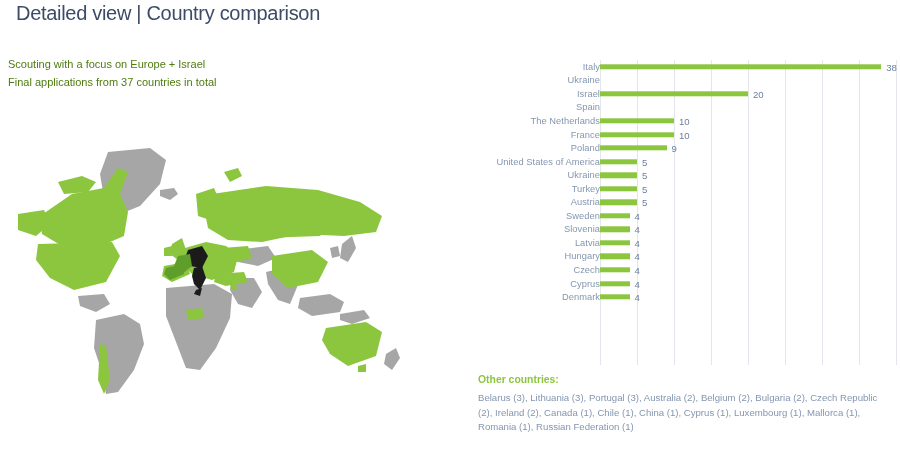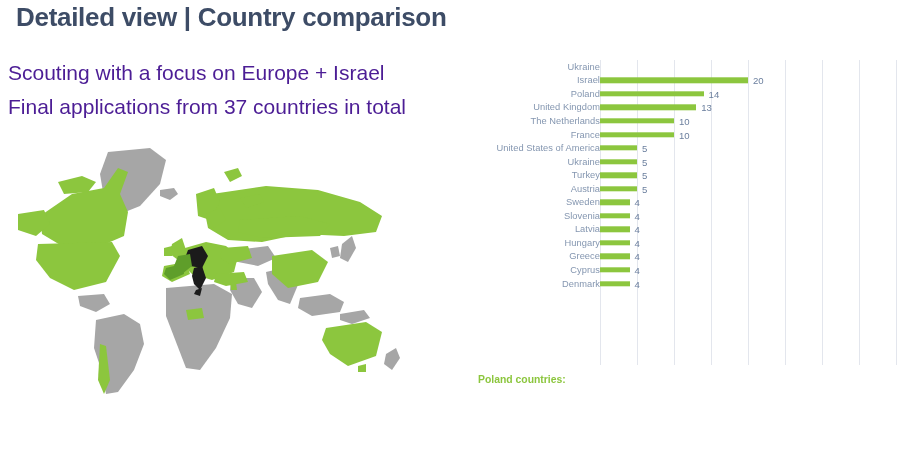--- a/index.html
+++ b/index.html
@@ -6,28 +6,28 @@
   body{
     width:900px;height:454px;position:relative;overflow:hidden;
     font-family:"Liberation Sans","DejaVu Sans",sans-serif;
     -webkit-font-smoothing:antialiased;
   }
   #slide{position:absolute;inset:0;background:#fff;}
 
   
   #title{
     position:absolute;left:16px;top:2px;
-    font-size:26px;font-weight:bold;letter-spacing:-0.3px;
+    font-size:20px;font-weight:normal;letter-spacing:-0.3px;
     color:#3d4c66;white-space:nowrap;
   }
 
   
   #subtitle{
     position:absolute;left:8px;top:56px;width:430px;
-    color:#4c1d95;font-size:21px;line-height:1.62;
+    color:#4d7c0f;font-size:11px;line-height:1.62;
   }
   #subtitle div{white-space:nowrap;}
 
   
   #map-wrap{position:absolute;left:0px;top:132px;width:460px;height:268px;}
   #map-svg{display:block;width:460px;height:268px;}
 
   
   #chart{position:absolute;left:466px;top:60px;width:430px;height:305px;}
   .row{position:relative;height:13.55px;}
@@ -161,58 +161,61 @@
         <i style="left: 37.5%;"></i>
         <i style="left: 50%;"></i>
         <i style="left: 62.5%;"></i>
         <i style="left: 75%;"></i>
         <i style="left: 87.5%;"></i>
         <i style="left: 100%;"></i>
       </div>
     <div id="axis"></div>
     <div id="rows">
         <div class="row">
+          <div class="cat">Italy</div>
+          <div class="plot">
+            <div class="bar" style="width: 95%; background: rgb(140, 198, 62);"></div>
+            <div class="val" style="left: calc(95% + 5px);">38</div>
+          </div>
+        </div>
+        <div class="row">
           <div class="cat">Ukraine</div>
         </div>
         <div class="row">
           <div class="cat">Israel</div>
           <div class="plot">
             <div class="bar" style="width: 50%; background: rgb(140, 198, 62);"></div>
             <div class="val" style="left: calc(50% + 5px);">20</div>
           </div>
         </div>
         <div class="row">
-          <div class="cat">Poland</div>
-          <div class="plot">
-            <div class="bar" style="width: 35%; background: rgb(140, 198, 62);"></div>
-            <div class="val" style="left: calc(35% + 5px);">14</div>
-          </div>
-        </div>
-        <div class="row">
-          <div class="cat">United Kingdom</div>
-          <div class="plot">
-            <div class="bar" style="width: 32.5%; background: rgb(140, 198, 62);"></div>
-            <div class="val" style="left: calc(32.5% + 5px);">13</div>
-          </div>
+          <div class="cat">Spain</div>
         </div>
         <div class="row">
           <div class="cat">The Netherlands</div>
           <div class="plot">
             <div class="bar" style="width: 25%; background: rgb(140, 198, 62);"></div>
             <div class="val" style="left: calc(25% + 5px);">10</div>
           </div>
         </div>
         <div class="row">
           <div class="cat">France</div>
           <div class="plot">
             <div class="bar" style="width: 25%; background: rgb(140, 198, 62);"></div>
             <div class="val" style="left: calc(25% + 5px);">10</div>
           </div>
         </div>
         <div class="row">
+          <div class="cat">Poland</div>
+          <div class="plot">
+            <div class="bar" style="width: 22.5%; background: rgb(140, 198, 62);"></div>
+            <div class="val" style="left: calc(22.5% + 5px);">9</div>
+          </div>
+        </div>
+        <div class="row">
           <div class="cat">United States of America</div>
           <div class="plot">
             <div class="bar" style="width: 12.5%; background: rgb(140, 198, 62);"></div>
             <div class="val" style="left: calc(12.5% + 5px);">5</div>
           </div>
         </div>
         <div class="row">
           <div class="cat">Ukraine</div>
           <div class="plot">
             <div class="bar" style="width: 12.5%; background: rgb(140, 198, 62);"></div>
@@ -255,21 +258,21 @@
           </div>
         </div>
         <div class="row">
           <div class="cat">Hungary</div>
           <div class="plot">
             <div class="bar" style="width: 10%; background: rgb(140, 198, 62);"></div>
             <div class="val" style="left: calc(10% + 5px);">4</div>
           </div>
         </div>
         <div class="row">
-          <div class="cat">Greece</div>
+          <div class="cat">Czech</div>
           <div class="plot">
             <div class="bar" style="width: 10%; background: rgb(140, 198, 62);"></div>
             <div class="val" style="left: calc(10% + 5px);">4</div>
           </div>
         </div>
         <div class="row">
           <div class="cat">Cyprus</div>
           <div class="plot">
             <div class="bar" style="width: 10%; background: rgb(140, 198, 62);"></div>
             <div class="val" style="left: calc(10% + 5px);">4</div>
@@ -279,16 +282,17 @@
           <div class="cat">Denmark</div>
           <div class="plot">
             <div class="bar" style="width: 10%; background: rgb(140, 198, 62);"></div>
             <div class="val" style="left: calc(10% + 5px);">4</div>
           </div>
         </div>
       </div>
   </div>
 
   <div id="other">
-    <div id="other-title">Poland countries:</div>
+    <div id="other-title">Other countries:</div>
+    <div id="other-body">Belarus (3), Lithuania (3), Portugal (3), Australia (2), Belgium (2), Bulgaria (2), Czech Republic (2), Ireland (2), Canada (1), Chile (1), China (1), Cyprus (1), Luxembourg (1), Mallorca (1), Romania (1), Russian Federation (1)</div>
   </div>
 
 </div>
 
 </body></html>

